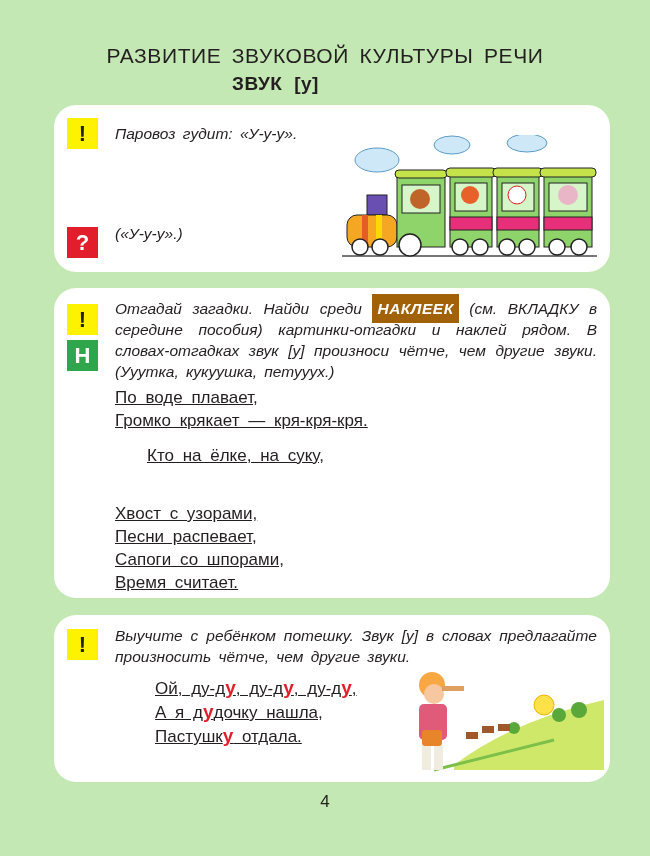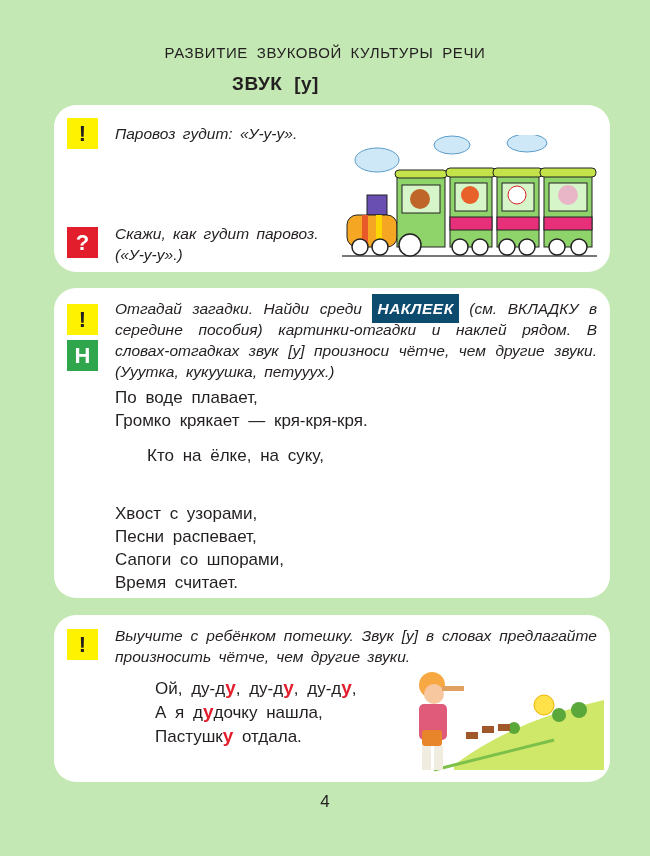--- a/index.html
+++ b/index.html
@@ -1,46 +1,45 @@
 <!DOCTYPE html>
 <html><head>
 <meta charset="utf-8">
 <style>
   html,body{margin:0;padding:0;}
   body{width:650px;height:856px;background:#c4e8b4;position:relative;overflow:hidden;
        font-family:"Liberation Sans", sans-serif;color:#231f20;}
-  .hdr1{position:absolute;top:44px;left:0;width:650px;text-align:center;font-size:15px;letter-spacing:0.6px;word-spacing:4px;}
+  .hdr1{position:absolute;top:44px;left:0;width:650px;text-align:center;font-size:21px;letter-spacing:0.6px;word-spacing:4px;}
   .hdr2{position:absolute;top:73px;left:0;width:551px;text-align:center;font-size:19px;font-weight:bold;word-spacing:6px;letter-spacing:0.5px;}
   .card{position:absolute;left:54px;width:556px;background:#fff;border-radius:22px;}
   .badge{position:absolute;left:13px;width:31px;height:31px;display:flex;align-items:center;justify-content:center;
          font-weight:bold;font-size:22px;}
   .b-yel{background:#fff200;color:#231f20;}
   .b-red{background:#e31e2c;color:#fff;}
   .b-grn{background:#2fa64b;color:#fff;}
   .txt{position:absolute;font-size:15.5px;line-height:21px;word-spacing:3px;font-style:italic;}
   .just{text-align:justify;text-align-last:left;}
   .poem{position:absolute;font-size:17px;line-height:23px;word-spacing:4px;}
-  .poem div{white-space:nowrap;}
+  .poem div{white-space:nowrap;text-decoration:underline;}
   .red{color:#e31e2c;font-weight:bold;font-size:19px;}
-  .nak{background:#0c4a6e;color:#fff;font-weight:bold;padding:6px 5px;letter-spacing:0.5px;}
+  .nak{background:#a16207;color:#fff;font-weight:bold;padding:6px 5px;letter-spacing:0.5px;}
   .pnum{position:absolute;top:792px;left:0;width:650px;text-align:center;font-size:17px;}
   svg{position:absolute;}
 </style>
 </head>
 <body>
 
 <div class="hdr1">РАЗВИТИЕ ЗВУКОВОЙ КУЛЬТУРЫ РЕЧИ</div>
 <div class="hdr2">ЗВУК [у]</div>
 
 <div class="card" style="top:105px;height:167px;">
   <div class="badge b-yel" style="top:13px;">!</div>
   <div class="txt" style="left:61px;top:18px;">Паровоз гудит: «У-у-у».</div>
   <div class="badge b-red" style="top:122px;">?</div>
   <div class="txt" style="left:61px;top:118px;">
-    <div>Скажи, как гудит паровоз.</div>
     <div>(«У-у-у».)</div>
   </div>
   <svg width="260" height="125" viewBox="0 0 260 125" style="left:288px;top:30px;">
 
     <ellipse cx="35" cy="25" rx="22" ry="12" fill="#cfe8f7" stroke="#5a9cc8"></ellipse>
     <ellipse cx="110" cy="10" rx="18" ry="9" fill="#cfe8f7" stroke="#5a9cc8"></ellipse>
     <ellipse cx="185" cy="8" rx="20" ry="9" fill="#cfe8f7" stroke="#5a9cc8"></ellipse>
 
     <rect x="25" y="60" width="20" height="20" fill="#6a4fb3" stroke="#222"></rect>
     <rect x="5" y="80" width="50" height="32" rx="10" fill="#f5a623" stroke="#222"></rect>

